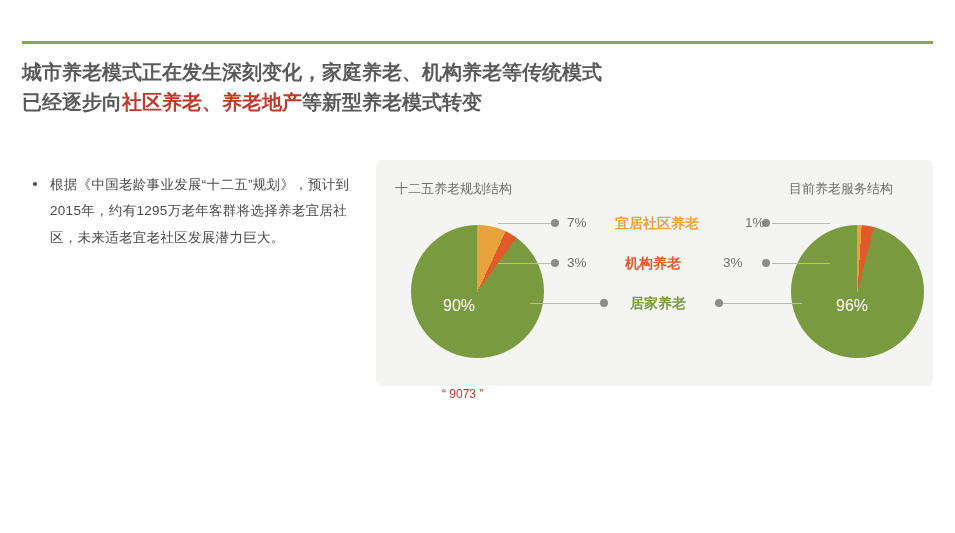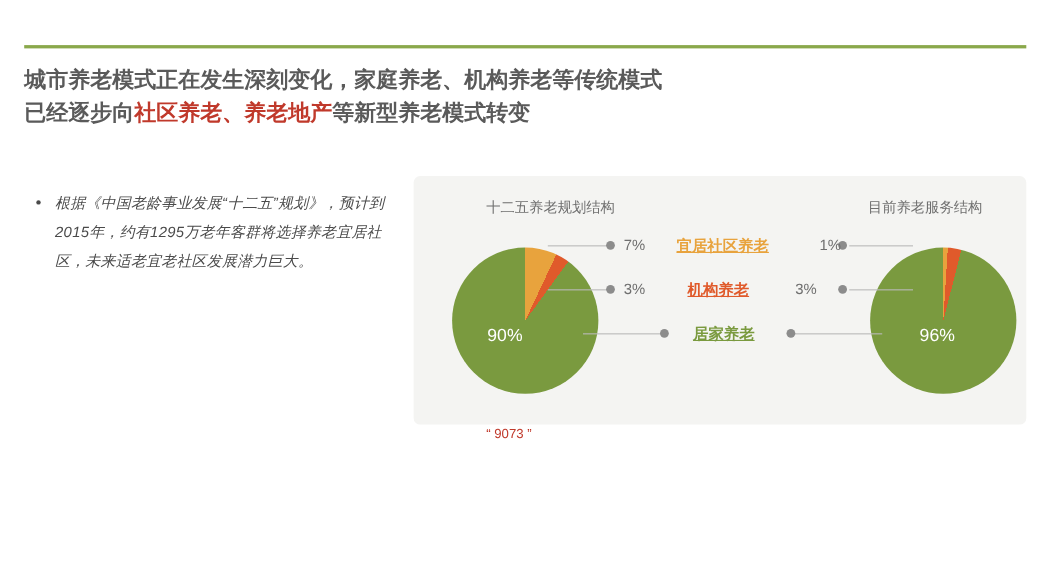--- a/index.html
+++ b/index.html
@@ -62,21 +62,20 @@
     width: 340px;
     color: #4a4a4a;
   }
   .bullet {
     position: relative;
     padding-left: 20px;
     margin-bottom: 26px;
     font-size: 13.5px;
     line-height: 1.95;
     letter-spacing: 0.3px;
-    font-style: italic;
   }
   .bullet .dot {
     position: absolute;
     left: 3px;
     top: 10px;
     width: 4px;
     height: 4px;
     border-radius: 50%;
     background: #4a4a4a;
   }
@@ -90,21 +89,21 @@
     height: 226px;
     background: #f4f4f2;
     border-radius: 6px;
   }
   .panel-label {
     position: absolute;
     font-size: 13px;
     color: #6f6f6f;
     white-space: nowrap;
   }
-  .panel-label.left-lab { left: 395px; top: 180px; margin-left: 47px; }
+  .panel-label.left-lab { left: 395px; top: 180px; }
   .panel-label.right-lab { left: 789px; top: 180px; }
 
   
   .pie {
     position: absolute;
     border-radius: 50%;
   }
   .pie-left {
     left: 411px;
     top: 225px;
@@ -124,21 +123,20 @@
     font-weight: normal;
   }
   .pct-left { left: 443px; top: 297px; }
   .pct-right { left: 836px; top: 297px; }
 
   
   .legend-item {
     position: absolute;
     font-size: 14px;
     white-space: nowrap;
-    text-decoration: underline;
   }
   .legend-name { font-weight: bold; }
   .legend-1 { left: 615px; top: 215px; color: #e8a33d; }
   .legend-2 { left: 625px; top: 255px; color: #e05a2b; }
   .legend-3 { left: 630px; top: 295px; color: #7a9a3f; text-align: center; }
 
   .leg-pct {
     position: absolute;
     font-size: 13.5px;
     color: #6f6f6f;

